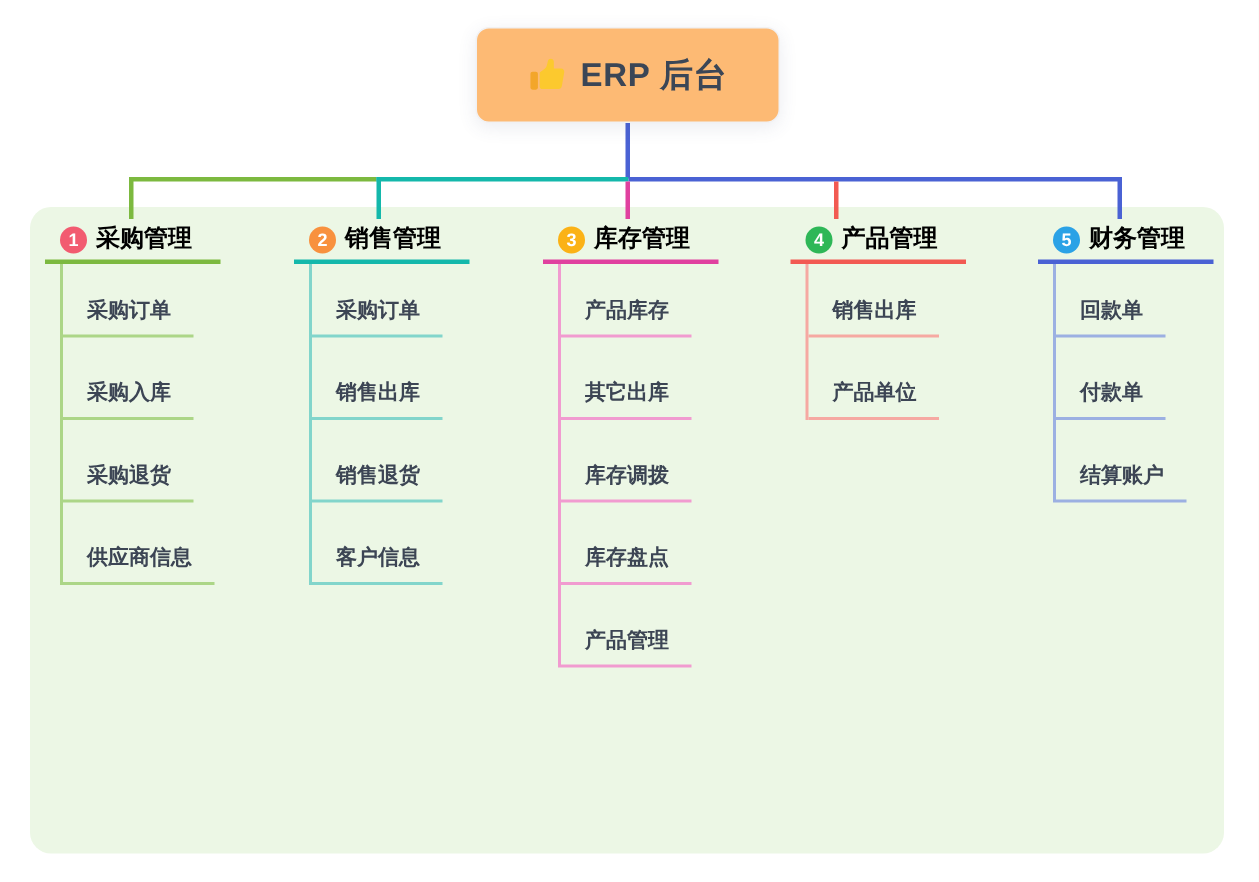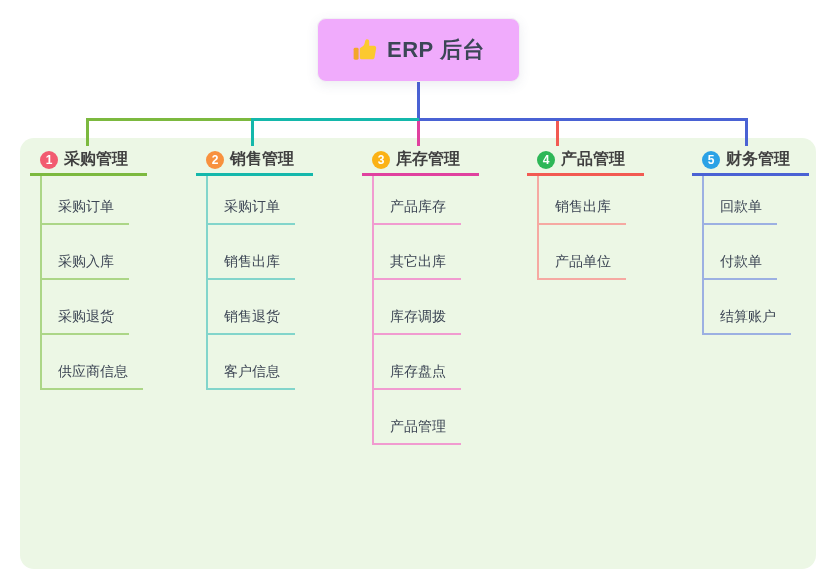--- a/index.html
+++ b/index.html
@@ -5,44 +5,44 @@
   html,body{margin:0;padding:0;background:#ffffff;}
   body{font-family:"Liberation Sans","DejaVu Sans",sans-serif;}
   #stage{position:relative;width:839px;height:588px;background:#ffffff;overflow:hidden;}
 
   
   .panel{position:absolute;left:20px;top:138px;width:796px;height:431px;
          background:#ecf7e5;border-radius:14px;}
 
   
   .root-node{position:absolute;left:317px;top:18px;width:203px;height:64px;
-             background:#f0abfc;border-radius:9px;border:1px solid #f1f1f3;
+             background:#fdba74;border-radius:9px;border:1px solid #f1f1f3;
              box-shadow:0 3px 12px rgba(70,80,120,.10);
              display:flex;align-items:center;justify-content:center;gap:9px;
              box-sizing:border-box;}
   .root-title{font-size:22px;font-weight:600;color:#3b4656;letter-spacing:.5px;}
   .thumb{width:26px;height:26px;flex:0 0 auto;}
 
   
   .line{position:absolute;}
 
   
   .branch{position:absolute;top:146px;width:117px;}
   .branch-title-row{display:flex;align-items:center;height:30px;
                     padding-left:10px;box-sizing:border-box;
                     border-bottom:3px solid var(--line);}
   .badge{width:18px;height:18px;border-radius:50%;background:var(--badge);
          color:#fff;font-size:12px;font-weight:700;line-height:18px;
          text-align:center;flex:0 0 auto;margin-right:6px;}
-  .branch-title{font-size:16px;font-weight:600;color:#404040;white-space:nowrap;}
+  .branch-title{font-size:16px;font-weight:600;color:#000000;white-space:nowrap;}
   .children{margin-left:10px;border-left:2px solid var(--lite);}
   .children li{list-style:none;display:flex;align-items:flex-end;
                width:fit-content;height:55px;box-sizing:border-box;
                padding:16px 15px 7px 16px;border-bottom:2px solid var(--lite);
-               font-size:14px;color:#3c4554;white-space:nowrap;}
+               font-size:14px;color:#3c4554;white-space:nowrap;font-weight:bold;}
   .children li:first-child{height:49px;}
   .children{margin-top:0;margin-bottom:0;padding:0;}
 </style>
 </head>
 <body>
 
 <div id="stage">
 
   <div class="panel"></div>
 

